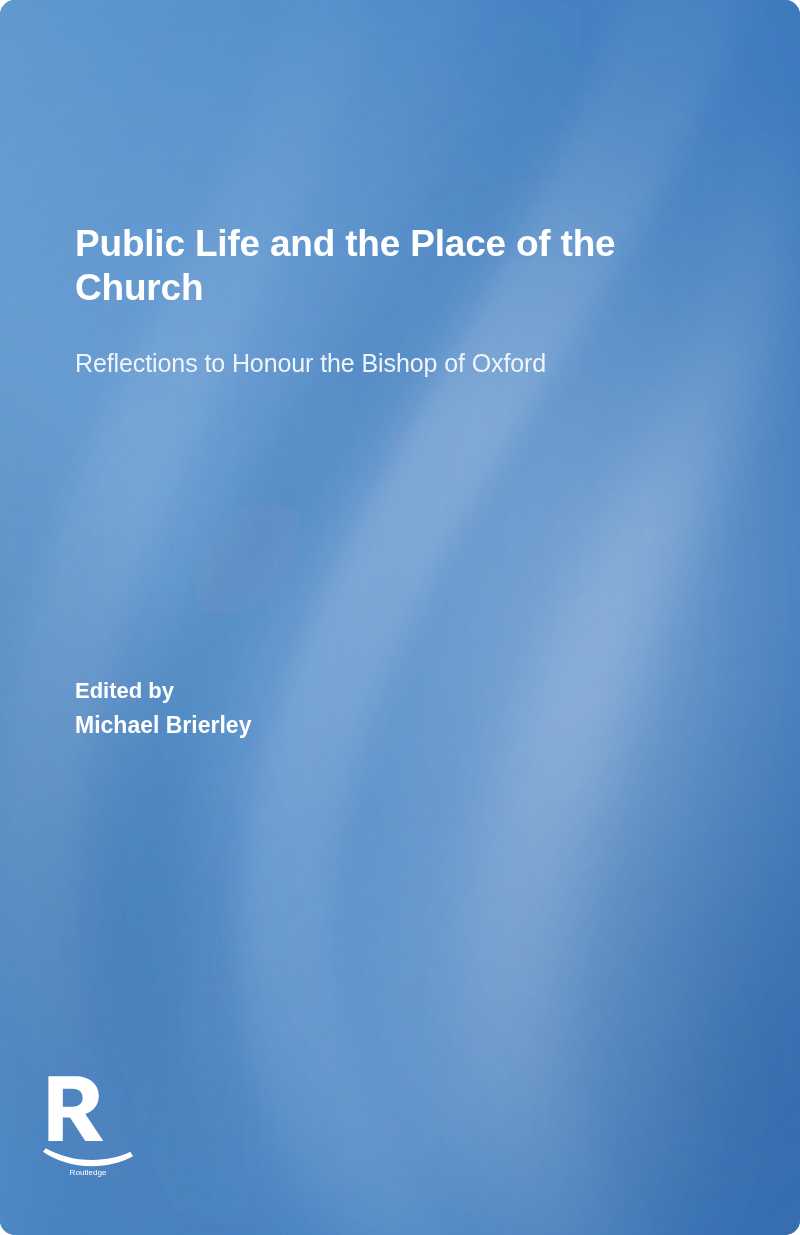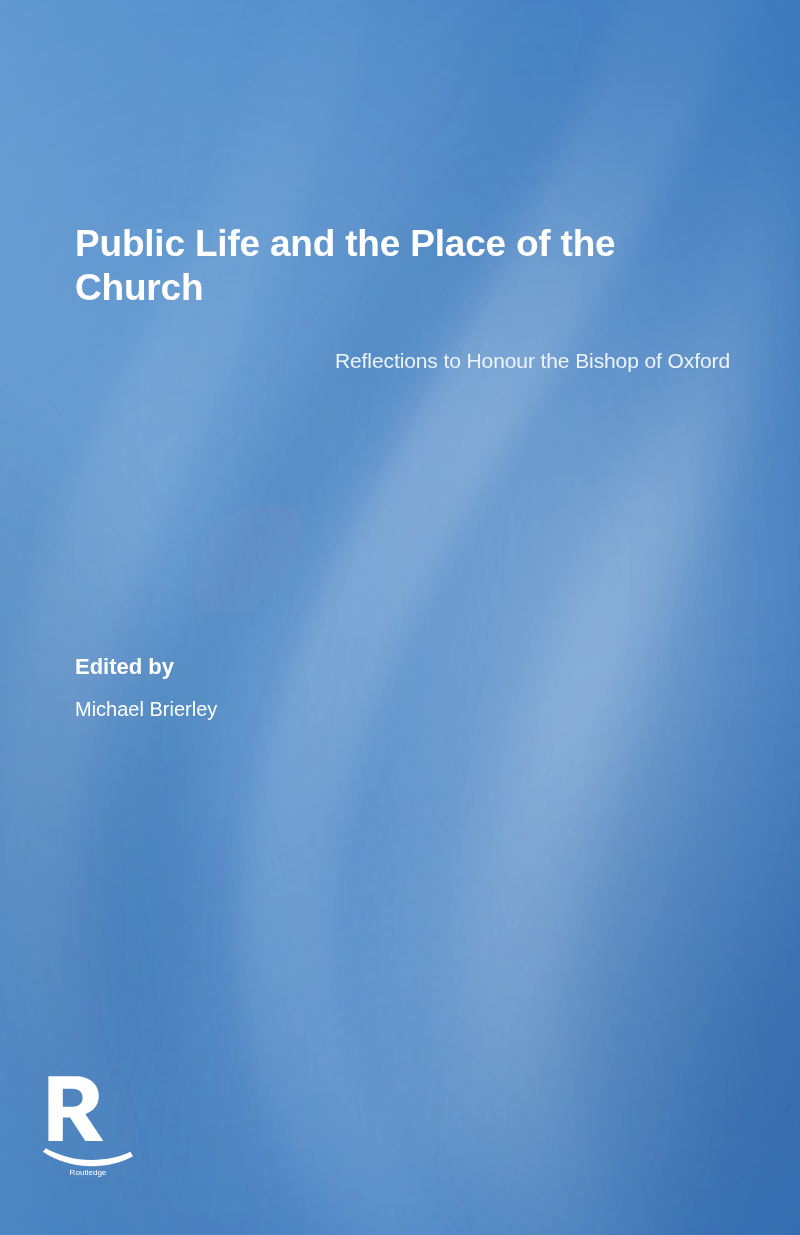--- a/index.html
+++ b/index.html
@@ -9,20 +9,21 @@
   }
   body {
     font-family: "Liberation Sans", sans-serif;
   }
   .cover {
     position: relative;
     width: 800px;
     height: 1235px;
     overflow: hidden;
     background: #3f7fc1;
+    border-radius: 15px;
   }
   
   .cover-bg {
     position: absolute;
     inset: 0;
     background:
       linear-gradient(100deg, #5c96cf 0%, #4b89c9 28%, #417fc2 52%, #3b79bd 74%, #3671b7 100%);
   }
   
   .wave {
@@ -84,44 +85,43 @@
     color: #ffffff;
     font-size: 37px;
     line-height: 1.18;
     font-weight: bold;
     letter-spacing: -0.2px;
     max-width: 570px;
   }
   .subtitle {
     margin: 38px 0 0 0;
     color: #eef4fb;
-    font-size: 21px;
+    font-size: 25px;
     font-weight: normal;
     line-height: 1.3;
     letter-spacing: -0.1px;
-    text-align: right;
   }
 
   .editor-block {
     position: absolute;
     left: 75px;
-    top: 654px;
+    top: 678px;
   }
   .edited-by {
     margin: 0;
     color: #ffffff;
     font-size: 22px;
     font-weight: bold;
     letter-spacing: 0px;
   }
   .editor-name {
-    margin: 18px 0 0 0;
+    margin: 8px 0 0 0;
     color: #ffffff;
-    font-size: 20px;
-    font-weight: normal;
+    font-size: 23px;
+    font-weight: bold;
     letter-spacing: 0px;
   }
 
   .logo {
     position: absolute;
     left: 34px;
     bottom: 58px;
     width: 108px;
     height: 108px;
     text-align: right;

